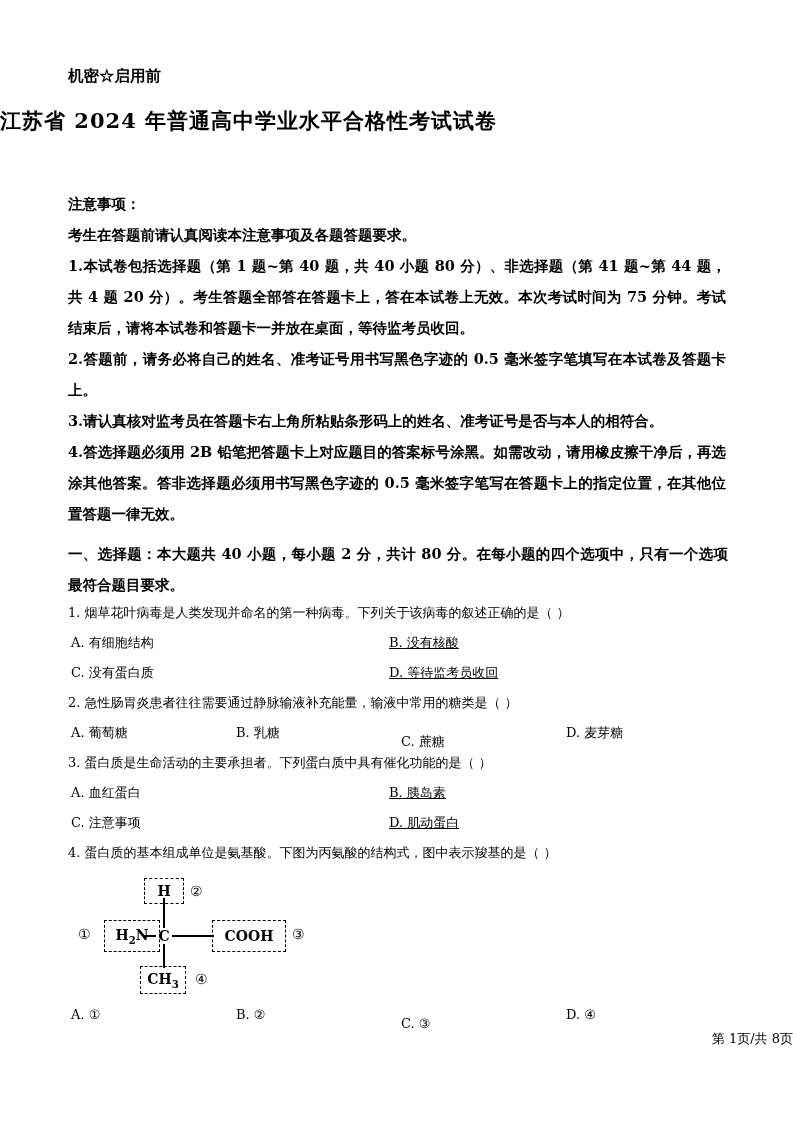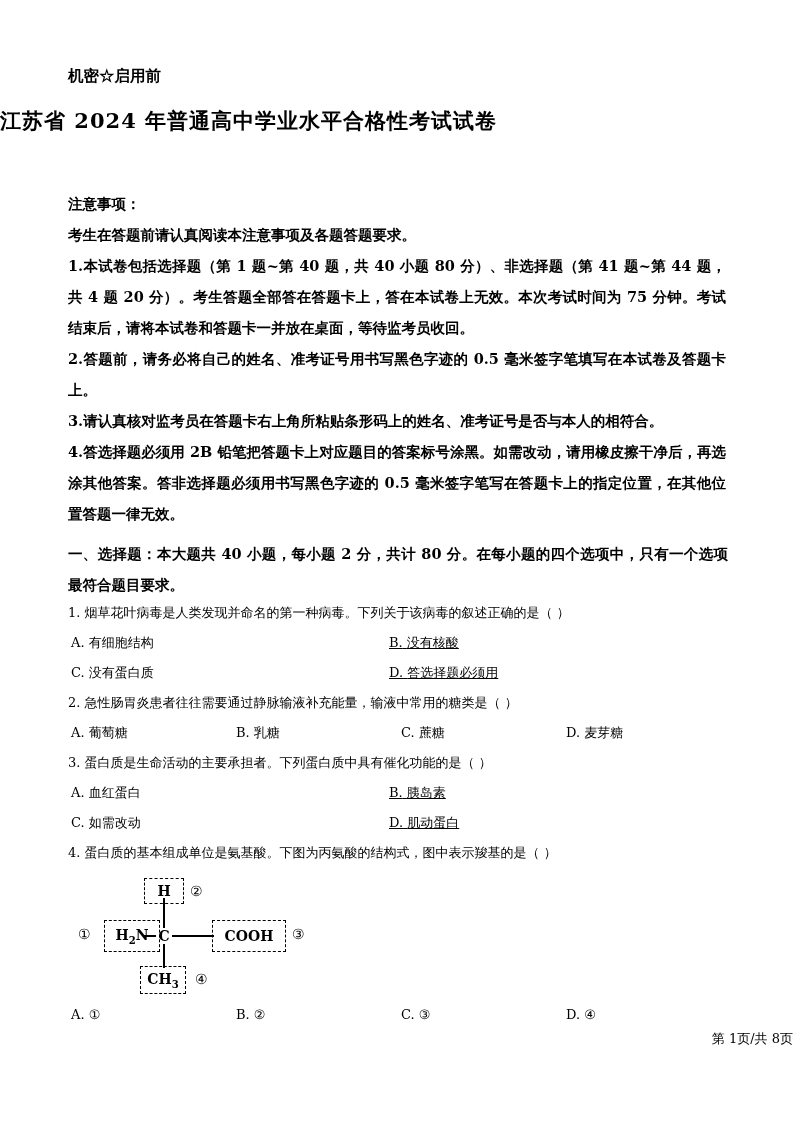--- a/index.html
+++ b/index.html
@@ -117,21 +117,21 @@
     position: absolute;
     top: 0;
     white-space: nowrap;
     font-size: 13px;
   }
   .opt .lbl { font-family: "DejaVu Serif", "Liberation Serif", serif; }
   .opt-2col-a { left: 3px; }
   .opt-2col-b { left: 321px; text-decoration: underline; }
   .opt-4col-a { left: 3px; }
   .opt-4col-b { left: 168px; }
-  .opt-4col-c { left: 333px; }
+  .opt-4col-c { left: 333px; margin-top: 9px; }
   .opt-4col-d { left: 498px; }
 
   
   .figure {
     position: absolute;
     left: 68px;
     top: 876px;
     width: 290px;
     height: 118px;
   }
@@ -227,21 +227,21 @@
         <span>没有核酸</span>
       </div>
     </div>
     <div class="opt-row">
       <div class="opt opt-2col-a">
         <span class="lbl">C.</span>
         <span>没有蛋白质</span>
       </div>
       <div class="opt opt-2col-b">
         <span class="lbl">D.</span>
-        <span>答选择题必须用</span>
+        <span>等待监考员收回</span>
       </div>
     </div>
 
     <div class="q-stem">2. 急性肠胃炎患者往往需要通过静脉输液补充能量，输液中常用的糖类是（      ）</div>
     <div class="opt-row">
       <div class="opt opt-4col-a">
         <span class="lbl">A.</span>
         <span>葡萄糖</span>
       </div>
       <div class="opt opt-4col-b">
@@ -265,21 +265,21 @@
         <span>血红蛋白</span>
       </div>
       <div class="opt opt-2col-b">
         <span class="lbl">B.</span>
         <span>胰岛素</span>
       </div>
     </div>
     <div class="opt-row">
       <div class="opt opt-2col-a">
         <span class="lbl">C.</span>
-        <span>如需改动</span>
+        <span>注意事项</span>
       </div>
       <div class="opt opt-2col-b">
         <span class="lbl">D.</span>
         <span>肌动蛋白</span>
       </div>
     </div>
 
     <div class="q-stem">4. 蛋白质的基本组成单位是氨基酸。下图为丙氨酸的结构式，图中表示羧基的是（      ）</div>
 
   </div>

